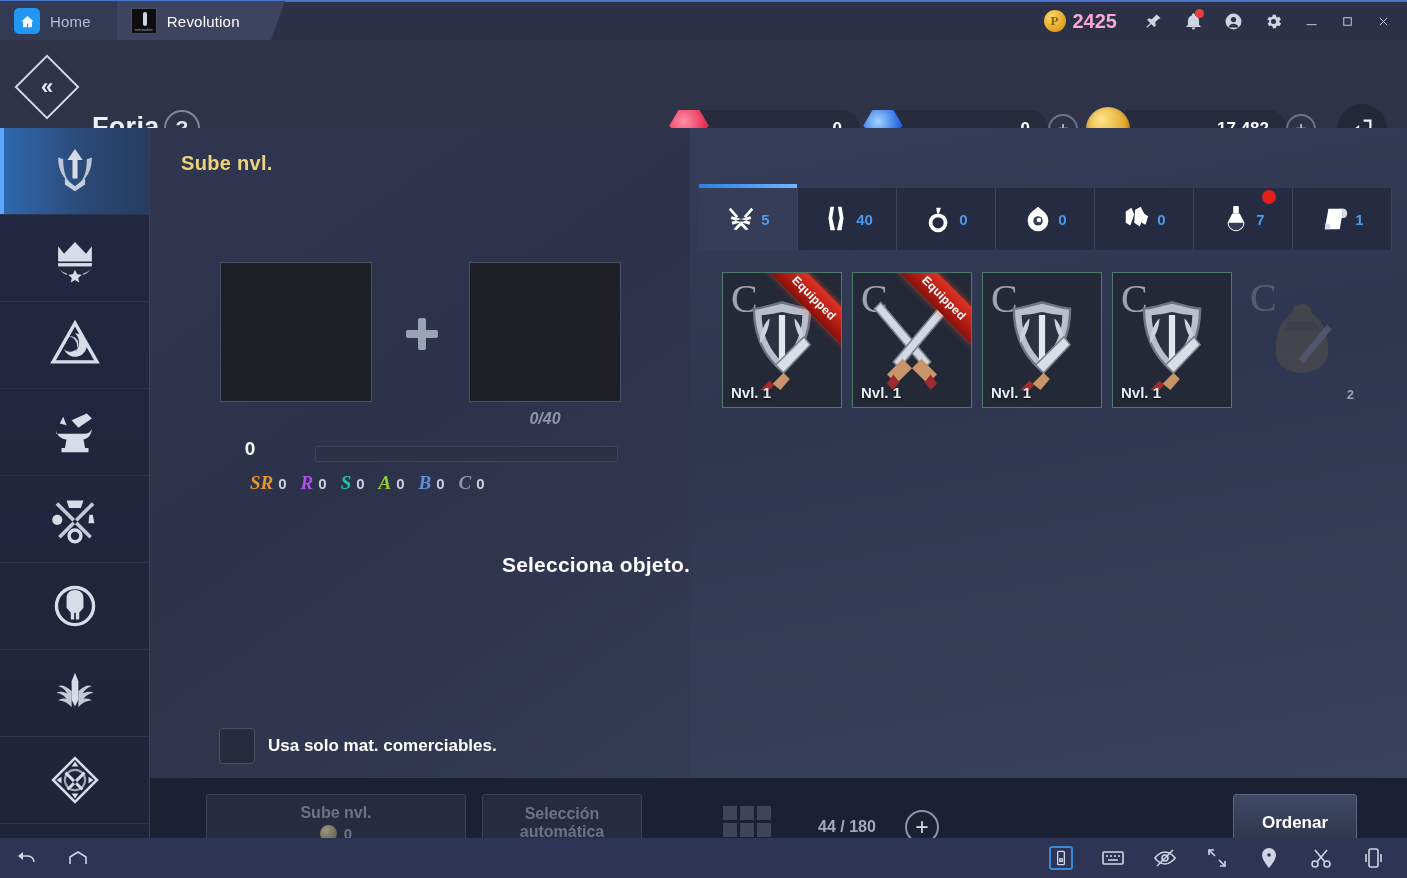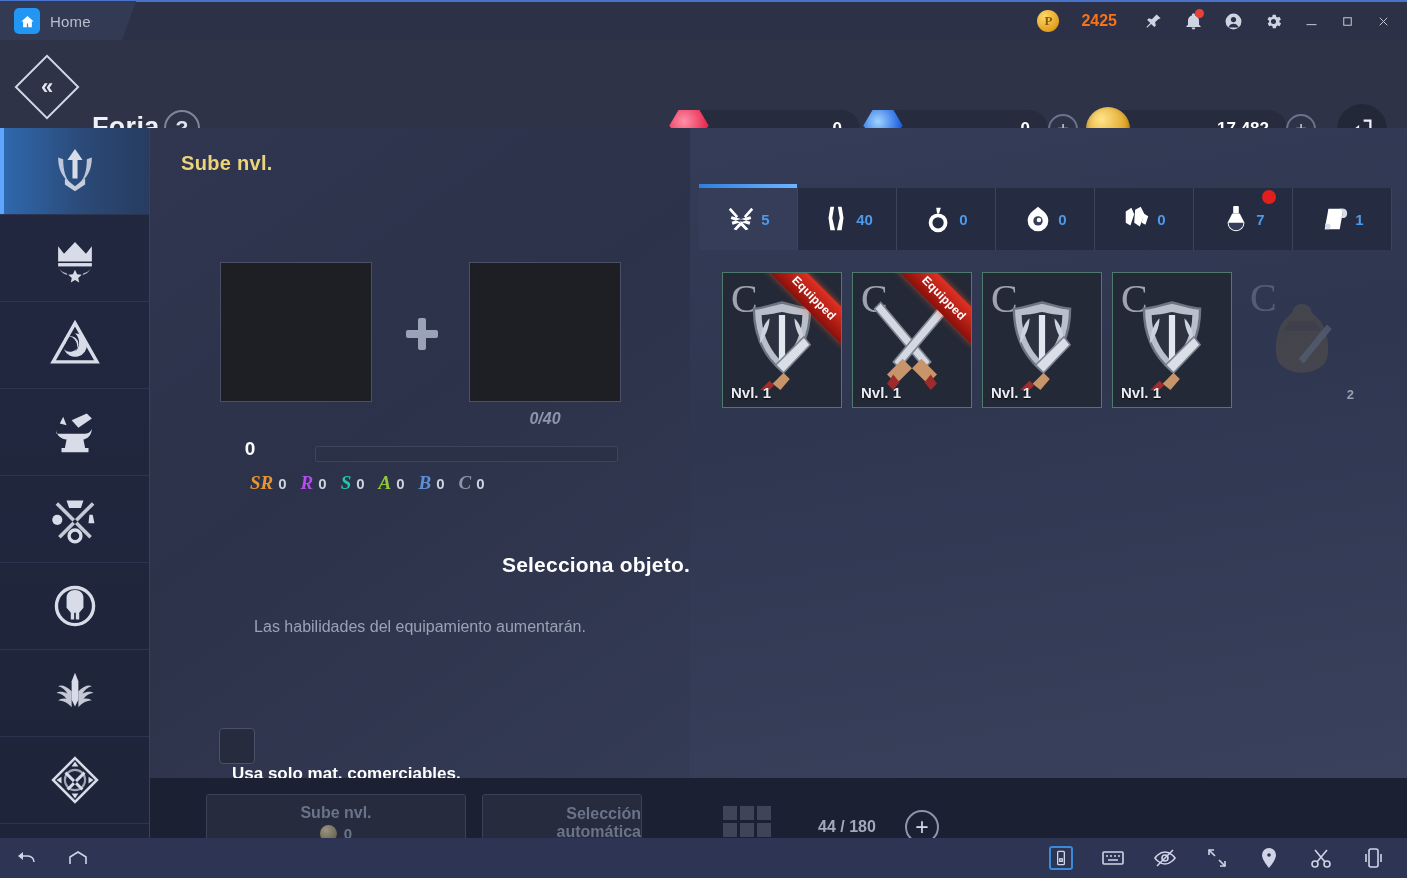--- a/index.html
+++ b/index.html
@@ -57,21 +57,21 @@
   .rev-icon span{ font-size:4px; color:#9aa0b4; line-height:6px; }
 
   .bs-right { margin-left:auto; display:flex; align-items:center; padding-right:6px; }
   .bs-points { display:flex; align-items:center; margin-right:16px; }
   .coin-p {
     width:22px; height:22px; border-radius:50%;
     background: radial-gradient(circle at 35% 30%, #ffd966, #e0a020 70%, #b87a10);
     color:#8a5a08; font-size:13px; font-weight:bold; text-align:center; line-height:22px;
     font-family:"Liberation Serif", serif;
   }
-  .bs-points-val { color:#f97316; font-size:16px; font-weight:bold; margin-left:22px; }
+  .bs-points-val { color:#f9a8d4; font-size:20px; font-weight:bold; margin-left:7px; }
   .bs-icon-btn {
     width:40px; height:40px; display:flex; align-items:center; justify-content:center;
     position:relative;
   }
   .bs-icon-btn svg { width:19px; height:19px; fill:#cfd4e2; }
   .bs-badge { position:absolute; top:8px; right:9px; width:9px; height:9px; border-radius:50%; background:#e8413a; }
   .bs-win-btn { width:36px; height:40px; display:flex; align-items:center; justify-content:center; }
   .bs-win-btn svg { width:15px; height:15px; stroke:#c3c8d8; fill:none; stroke-width:1.6; }
 
   
@@ -191,21 +191,21 @@
   .grade .g { font-family:"Liberation Serif", serif; font-style:italic; font-size:19px; font-weight:bold; }
   .grade .n { font-size:15px; color:#ccd2e0; margin-left:5px; font-weight:bold; }
   .forge-msg {
     position:absolute; left:0; top:425px; width:540px; text-align:right;
     font-size:21px; color:#fff; font-weight:bold; letter-spacing:.2px;
   }
   .forge-sub {
     position:absolute; left:0; top:490px; width:540px; text-align:center;
     font-size:16px; color:#9aa2b7;
   }
-  .chk-row { position:absolute; left:69px; top:600px; display:flex; align-items:flex-start;flex-direction:column; }
+  .chk-row { position:absolute; left:69px; top:600px; display:flex; align-items:center; }
   .chk-box {
     width:36px; height:36px; background:#262b3d; border:1px solid #4b5168; border-radius:4px;
   }
   .chk-label { font-size:17px; color:#ffffff; margin-left:13px; font-weight:bold; }
 
   
   .inv {
     position:absolute; left:690px; top:88px; width:717px; height:650px;
     background: linear-gradient(170deg,#353c57 0%, #2f3650 40%, #39415c 100%);
   }
@@ -306,20 +306,26 @@
 
     <div class="bs-tab home">
       <span class="home-icon">
         <svg viewBox="0 0 24 24">
             <path d="M12 3 2 12h3v9h6v-6h2v6h6v-9h3z"></path>
           </svg>
       </span>
       <span class="bs-tab-label">Home</span>
     </div>
 
+    <div class="bs-tab active">
+      <span class="rev-icon">
+          <span>netmarble</span>
+        </span>
+      <span class="bs-tab-label">Revolution</span>
+    </div>
 
     <div class="bs-right">
       <div class="bs-points">
         <span class="coin-p">P</span>
         <span class="bs-points-val">2425</span>
       </div>
 
       <div class="bs-icon-btn">
         <svg viewBox="0 0 24 24">
             <path d="M16 3l5 5-3 1-4 4 1 4-2 2-4-4-5 5-1-1 5-5-4-4 2-2 4 1 4-4z"></path>
@@ -507,21 +513,20 @@
           <span class="g" style="color:#5f8fd6">B</span>
           <span class="n">0</span>
         </span>
         <span class="grade">
           <span class="g" style="color:#8d95a8">C</span>
           <span class="n">0</span>
         </span>
       </div>
 
       <div class="forge-msg">Selecciona objeto.</div>
-      <div class="forge-sub">Las habilidades del equipamiento aumentarán.</div>
 
       <div class="chk-row">
         <span class="chk-box"></span>
         <span class="chk-label">Usa solo mat. comerciables.</span>
       </div>
     </div>
 
     <div class="inv">
 
       <div class="inv-tabs">
@@ -673,39 +678,40 @@
     <div class="actionbar">
 
       <div class="btn-flat" style="left:56px; width:260px;">
         <span class="l1">Sube nvl.</span>
         <span class="l2">
           <span class="mini-coin"></span>
           <span>0</span>
         </span>
       </div>
 
-      <div class="btn-flat" style="left:332px; width:160px;align-items:flex-end;">
+      <div class="btn-flat" style="left:332px; width:160px;">
         <span class="l1">Selección</span>
         <span class="l1">automática</span>
       </div>
 
       <div class="grid-ico">
         <i></i>
           <i></i>
           <i></i>
           <i></i>
           <i></i>
           <i></i>
           <i></i>
           <i></i>
           <i></i>
       </div>
       <div class="cap-txt">44 / 180</div>
       <div class="cap-plus">+</div>
 
+      <div class="btn-order">Ordenar</div>
     </div>
   </div>
 
   <div class="bs-bottom">
     <div class="bb-btn">
       <svg viewBox="0 0 24 24">
           <path d="M20 16a6 6 0 0 0-6-6H6" fill="none"></path>
           <path d="M9 6 4 10l5 4z" fill="#cfd5e6" stroke="none"></path>
         </svg>
     </div>

